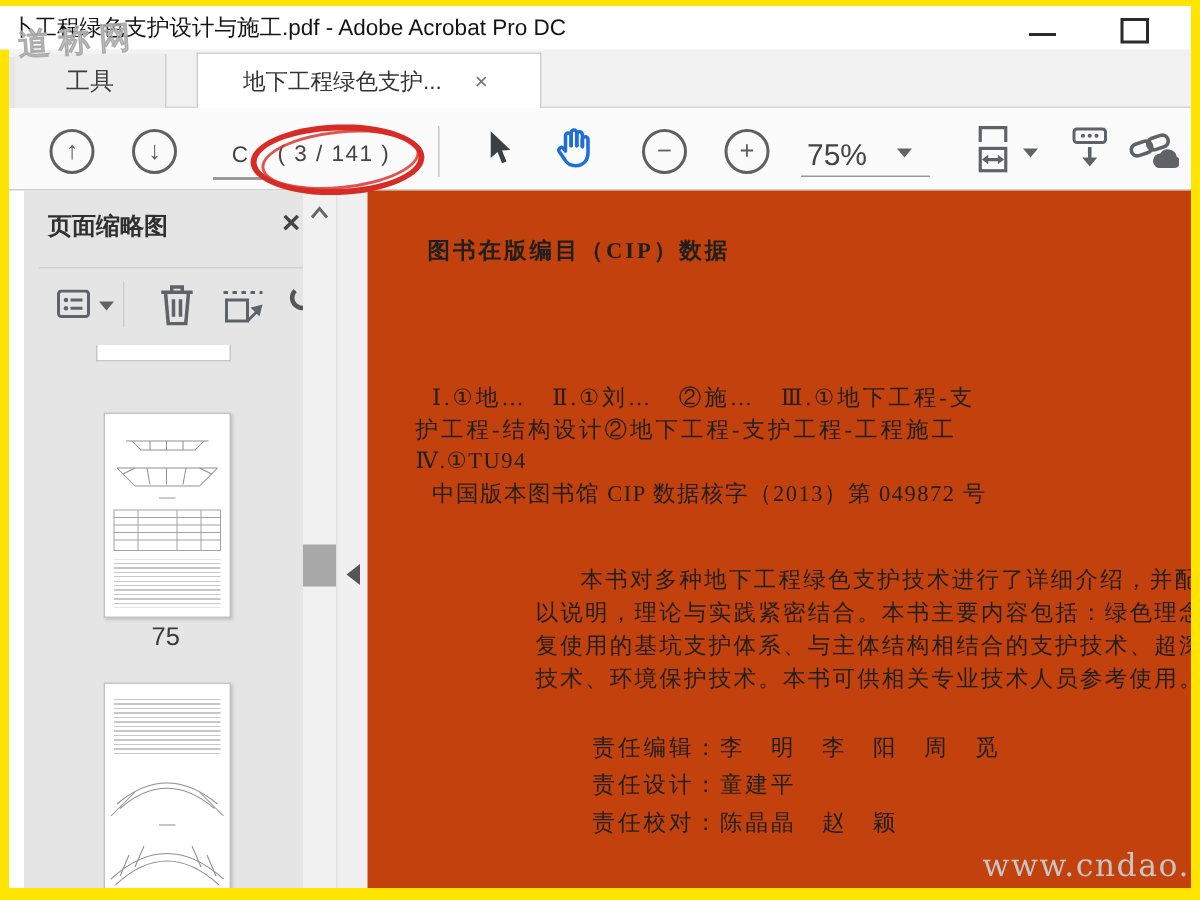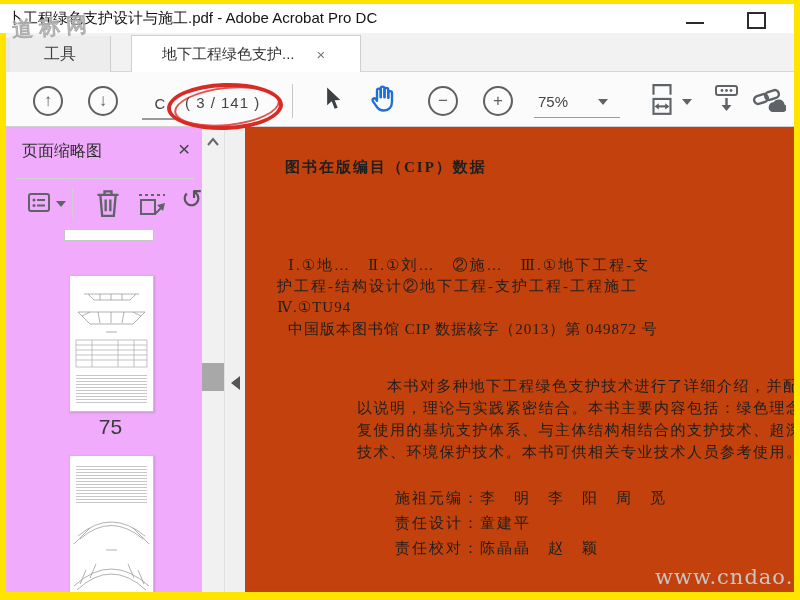--- a/index.html
+++ b/index.html
@@ -32,31 +32,31 @@
   .circle-btn{width:30px;height:30px;border:2px solid #606060;border-radius:50%;box-sizing:border-box;
       display:flex;align-items:center;justify-content:center;font-size:17px;color:#606060;background:#fbfbfb;}
   #pageinput{left:142px;top:88px;width:32px;height:28px;border:none;outline:none;background:transparent;
       border-bottom:2px solid #9a9a9a;text-align:center;font-size:15px;color:#444;font-family:inherit;}
   #pagecount{left:185px;top:94px;font-size:15px;color:#454545;letter-spacing:1px;}
   .red-ellipse{left:167px;top:83px;width:108px;height:39px;border:4px solid #d92b25;border-radius:50%;
       transform:rotate(-2deg);z-index:10;}
   .red-ellipse2{left:174px;top:87px;width:102px;height:35px;border:2px solid rgba(217,43,37,.8);border-radius:50%;
       transform:rotate(-6deg);z-index:10;}
   .vsep{width:1px;background:#c8c8c8;}
-  #zoomlevel{left:538px;top:93px;font-size:15px;color:#454545;}
+  #zoomlevel{left:538px;top:93px;font-size:20px;color:#454545;}
   .zoom-underline{left:534px;top:117px;width:86px;height:1px;background:#9a9a9a;}
   .caret{width:0;height:0;border-left:5px solid transparent;border-right:5px solid transparent;border-top:6px solid #5f6368;}
   
-  #sidepanel{left:6px;top:127px;width:196px;height:465px;background:#f0abfc;}
+  #sidepanel{left:16px;top:127px;width:196px;height:465px;background:#e5e5e5;font-weight:bold;}
   #panel-title{left:22px;top:141px;font-size:16px;color:#303030;}
   
   .thumb-page{background:#fff;border:1px solid #c2c2c2;box-shadow:1px 1px 2px rgba(0,0,0,.15);overflow:hidden;}
   #thumb-prev{left:64px;top:230px;width:88px;height:10px;background:#fff;border:1px solid #c6c6c6;border-top:none;}
   #thumb1{left:69px;top:275px;width:83px;height:135px;}
-  #thumb1-label{left:69px;top:415px;width:83px;text-align:center;font-size:21px;color:#3b3b3b;}
+  #thumb1-label{left:69px;top:415px;width:83px;text-align:center;font-size:17px;color:#3b3b3b;}
   #thumb2{left:69px;top:455px;width:83px;height:140px;}
   .txtlines{background:repeating-linear-gradient(#fff 0 2px,#b9b9b9 2px 3px);opacity:.8;}
   
   #panel-scroll{left:202px;top:127px;width:22px;height:465px;background:#f1f1f1;}
   #panel-scroll-thumb{left:202px;top:363px;width:22px;height:28px;background:#a8a8a8;}
   
   #panel-edge{left:224px;top:127px;width:21px;height:465px;background:#f0f0f0;border-left:1px solid #e0e0e0;box-sizing:border-box;}
   #collapse-tri{left:231px;top:376px;width:0;height:0;border-top:7px solid transparent;border-bottom:7px solid transparent;
       border-right:9px solid #555;}
   
@@ -239,21 +239,21 @@
     <div class="doc15" style="left:43px;top:129px;">Ⅰ.①地…　Ⅱ.①刘…　②施…　Ⅲ.①地下工程-支</div>
     <div class="doc15" style="left:32px;top:150px;">护工程-结构设计②地下工程-支护工程-工程施工</div>
     <div class="doc15" style="left:32px;top:171px;letter-spacing:1px;">Ⅳ.①TU94</div>
     <div class="doc15" style="left:43px;top:193px;letter-spacing:1px;">中国版本图书馆 CIP 数据核字（2013）第 049872 号</div>
 
     <div class="doc15" style="left:142px;top:250px;letter-spacing:1.5px;">本书对多种地下工程绿色支护技术进行了详细介绍，并配合大量工程实例</div>
     <div class="doc15" style="left:112px;top:272px;letter-spacing:1.5px;">以说明，理论与实践紧密结合。本书主要内容包括：绿色理念与地下空间、可</div>
     <div class="doc15" style="left:112px;top:294px;letter-spacing:1.5px;">复使用的基坑支护体系、与主体结构相结合的支护技术、超深地下空间组合支</div>
     <div class="doc15" style="left:112px;top:316px;letter-spacing:1.5px;">技术、环境保护技术。本书可供相关专业技术人员参考使用。</div>
 
-    <div class="doc15" style="left:150px;top:362px;">施祖元编：李　明　李　阳　周　觅</div>
+    <div class="doc15" style="left:150px;top:362px;">责任编辑：李　明　李　阳　周　觅</div>
     <div class="doc15" style="left:150px;top:387px;">责任设计：童建平</div>
     <div class="doc15" style="left:150px;top:412px;">责任校对：陈晶晶　赵　颖</div>
 
     <div id="doc-watermark" style="left:410px;top:438px;">www.cndao.com</div>
   </div>
 
   <div class="abs yframe" style="left:0;top:0;width:800px;height:4px;"></div>
   <div class="abs yframe" style="left:0;top:33px;width:6px;height:567px;"></div>
   <div class="abs yframe" style="left:794px;top:0;width:6px;height:600px;"></div>
   <div class="abs yframe" style="left:0;top:592px;width:800px;height:8px;"></div>

